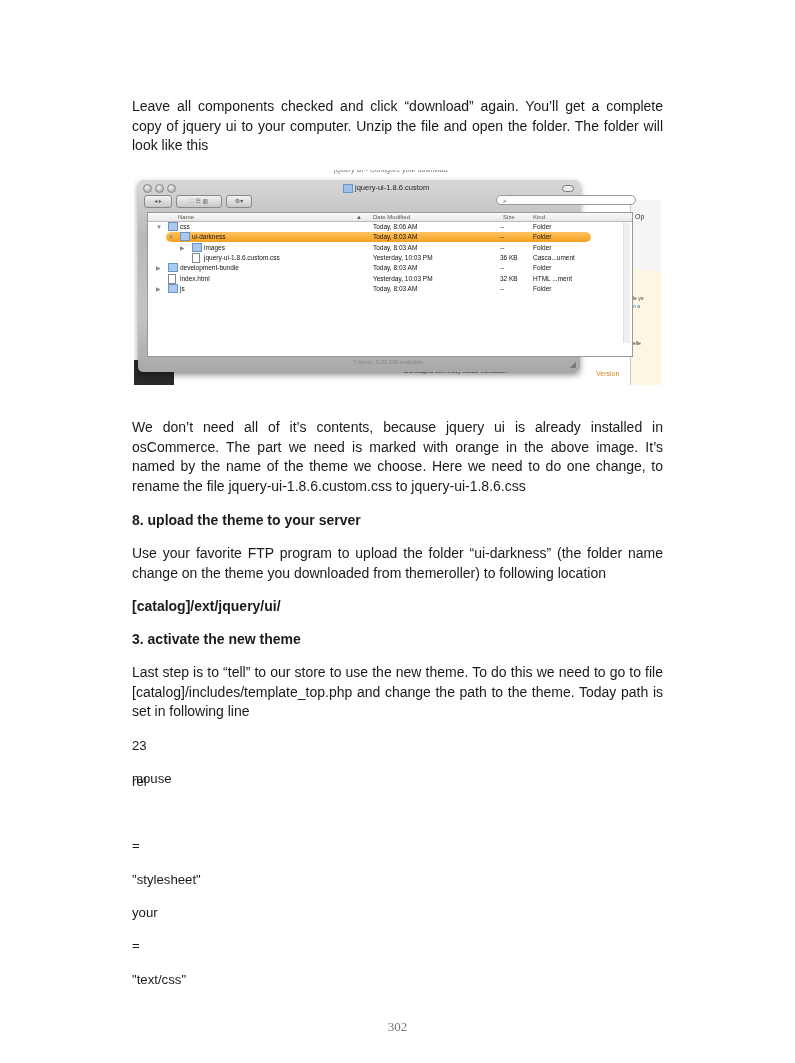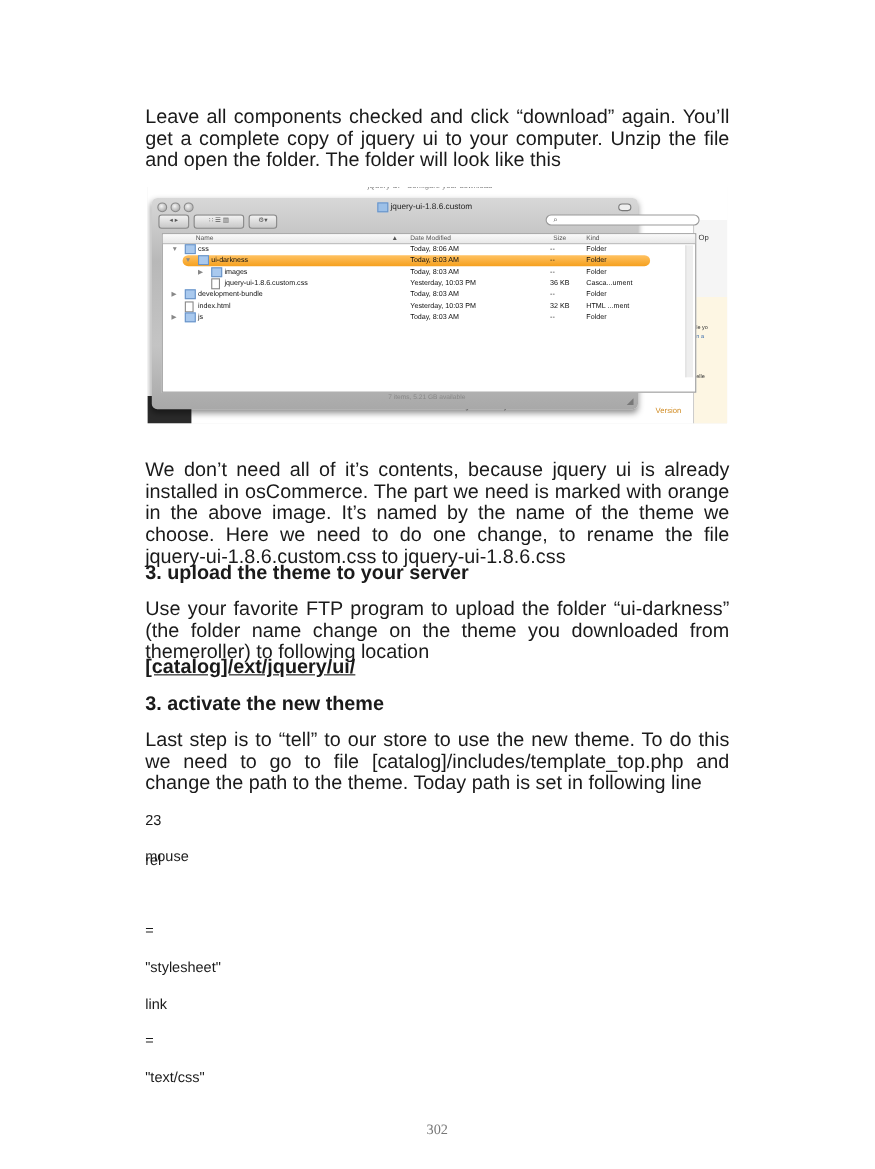--- a/index.html
+++ b/index.html
@@ -1,17 +1,17 @@
 <!DOCTYPE html>
 <html><head>
 <meta charset="utf-8">
 <style>
   html, body { margin:0; padding:0; background:#ffffff; }
   body { width:795px; height:1063px; position:relative; overflow:hidden; font-family:"Liberation Sans", sans-serif; color:#1a1a1a; }
-  .para { position:absolute; left:132px; width:531px; font-size:18px; line-height:19.7px; text-align:justify; margin:0; }
+  .para { position:absolute; left:132px; width:531px; font-size:14px; line-height:19.7px; text-align:justify; margin:0; }
   .bold { font-weight:bold; }
   .line { position:absolute; left:132px; font-size:13.2px; line-height:18px; margin:0; }
   .pagenum { position:absolute; left:0; width:795px; top:1019px; text-align:center; font-family:"Liberation Serif", serif; font-size:13px; color:#777; }
 
   
   .fig { position:absolute; left:134px; top:170px; width:527px; height:215px; overflow:hidden; background:#f4f4f4; }
   .bgpage { position:absolute; left:0; top:0; width:527px; height:215px; background:#ffffff; }
   .bgtitle { position:absolute; left:200px; top:-4px; font-size:7px; color:#777; white-space:nowrap; }
   .bgdark { position:absolute; left:0; top:190px; width:40px; height:25px; background:#2a2a2a; }
   .bgright { position:absolute; left:496px; top:30px; width:31px; height:185px; background:#f5f5f5; border-left:1px solid #ccc; }
@@ -158,30 +158,30 @@
           </div>
         </div>
       <div class="vscroll"></div>
     </div>
     <div class="status">7 items, 5.21 GB available</div>
     <div class="grip">◢</div>
   </div>
 </div>
 
 <p class="para" style="top:418px;">We don’t need all of it’s contents, because jquery ui is already installed in osCommerce. The part we need is marked with orange in the above image. It’s named by the name of the theme we choose. Here we need to do one change, to rename the file jquery-ui-1.8.6.custom.css to jquery-ui-1.8.6.css</p>
-<p class="para bold" style="top:511px;">3. upload the theme to your server</p>
+<p class="para bold" style="top:511px;">8. upload the theme to your server</p>
 <p class="para" style="top:544px;">Use your favorite FTP program to upload the folder “ui-darkness” (the folder name change on the theme you downloaded from themeroller) to following location</p>
-<p class="para bold" style="top:597px;text-decoration:underline;">[catalog]/ext/jquery/ui/</p>
+<p class="para bold" style="top:597px;">[catalog]/ext/jquery/ui/</p>
 <p class="para bold" style="top:630px;">3. activate the new theme</p>
 <p class="para" style="top:663px;">Last step is to “tell” to our store to use the new theme. To do this we need to go to file [catalog]/includes/template_top.php and change the path to the theme. Today path is set in following line</p>
 
 <div id="code">
     <p class="line" style="top: 737px;">23</p>
     <p class="line" style="top: 770.4px;">mouse</p>
     <p class="line" style="top: 773px;">rel</p>
     <p class="line" style="top: 837.2px;">=</p>
     <p class="line" style="top: 870.6px;">"stylesheet"</p>
-    <p class="line" style="top: 904px;">link</p>
+    <p class="line" style="top: 904px;">your</p>
     <p class="line" style="top: 937.4px;">=</p>
     <p class="line" style="top: 970.8px;">"text/css"</p>
   </div>
 
 <div class="pagenum">302</div>
 
 </body></html>

